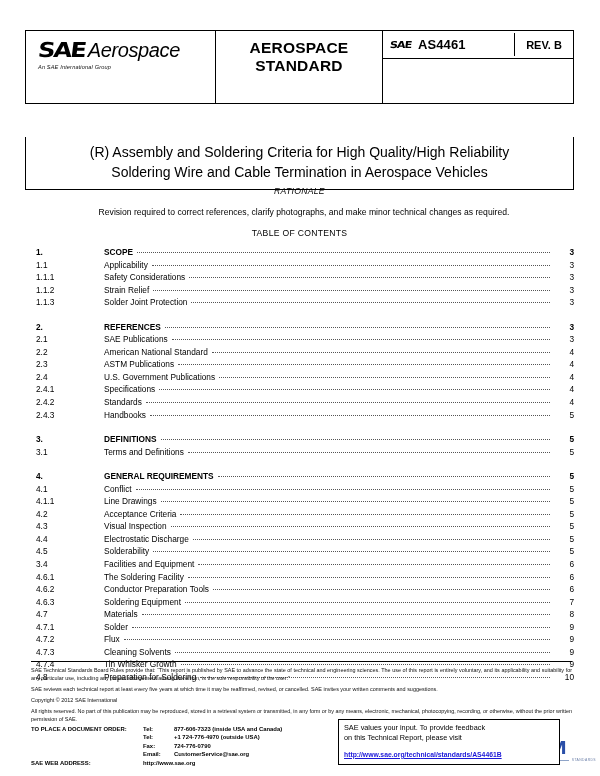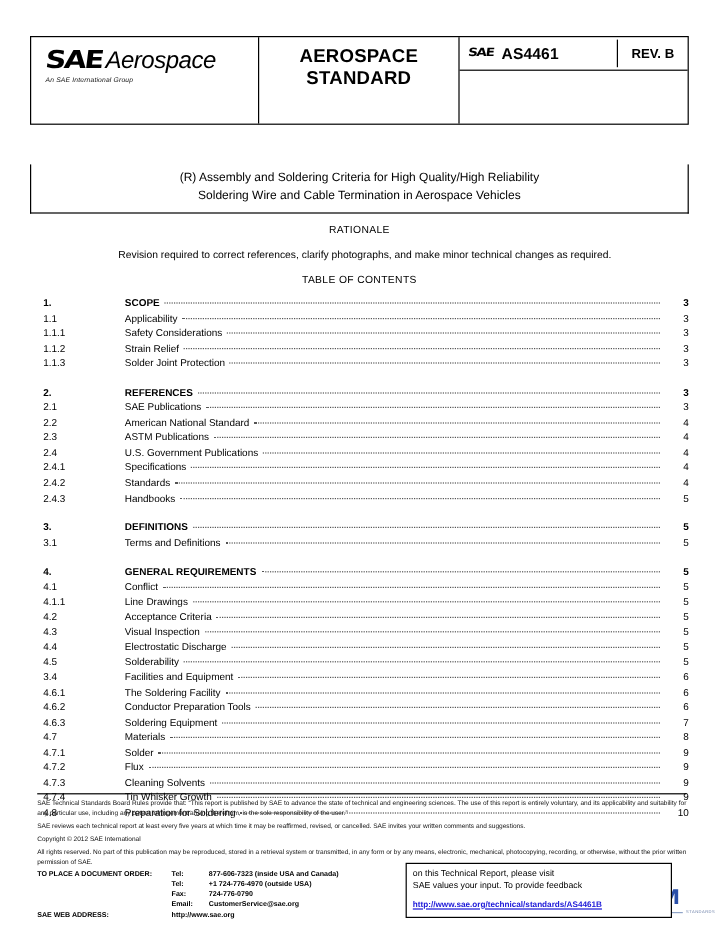--- a/index.html
+++ b/index.html
@@ -157,34 +157,34 @@
     left: 25px;
     top: 137px;
     width: 549px;
     border: 1.4px solid #000;
     border-top: none;
     box-sizing: border-box;
     text-align: center;
     padding: 5px 0 6px 0;
   }
   .subject-box .s {
-    font-size: 10px;
+    font-size: 14px;
     line-height: 1.45;
   }
 
   
   .sec-heading {
     position: absolute;
     width: 549px;
     left: 25px;
     text-align: center;
     font-size: 8.6px;
     letter-spacing: 0.3px;
   }
-  #rationale-heading { top: 186px; }
+  #rationale-heading { top: 186px; font-style: italic; }
   #rationale-text {
     position: absolute;
     left: 34px;
     top: 207px;
     width: 540px;
     font-size: 8.6px;
     text-align: center;
   }
   #toc-heading { top: 228px; }
 
@@ -647,18 +647,18 @@
       <span class="wm-word">NORM</span>
     </div>
     <div class="wm-sub">
       <span class="wm-sub-l">INTERNATIONAL</span>
       <span class="wm-sub-line"></span>
       <span class="wm-sub-r">STANDARDS</span>
     </div>
   </div>
 
   <div class="feedback-box">
+    <div class="fl">SAE values your input. To provide feedback</div>
     <div class="fl">on this Technical Report, please visit</div>
-    <div class="fl">SAE values your input. To provide feedback</div>
     <a class="feedback-link" href="#">http://www.sae.org/technical/standards/AS4461B</a>
   </div>
 
 </div>
 
 </body></html>

